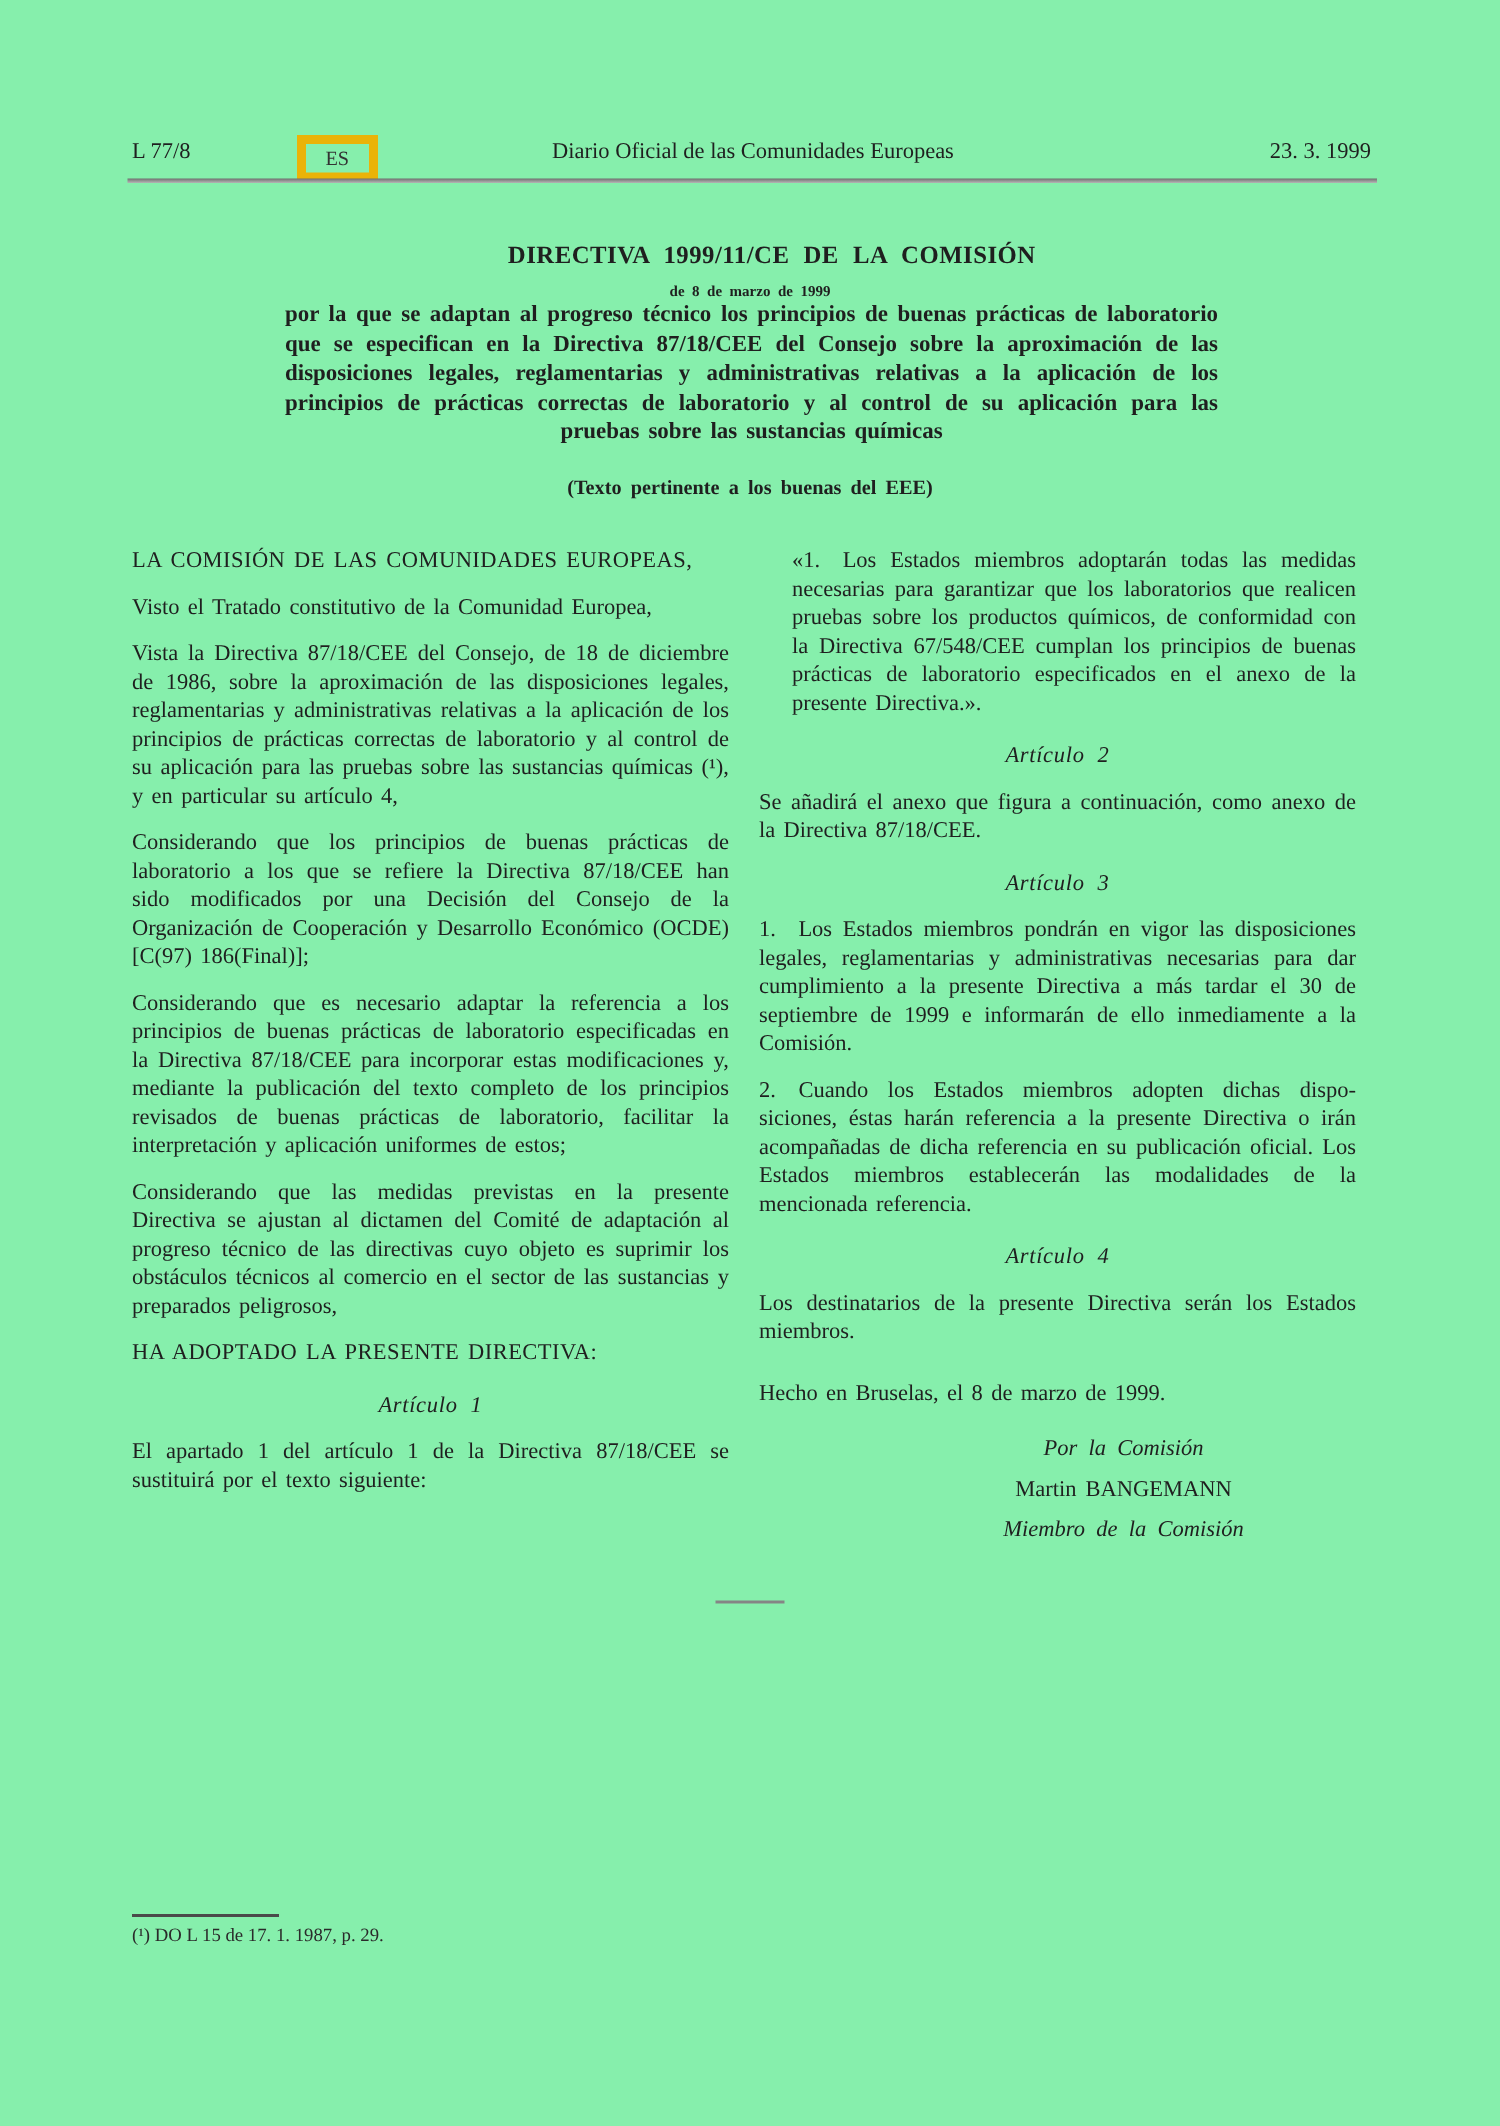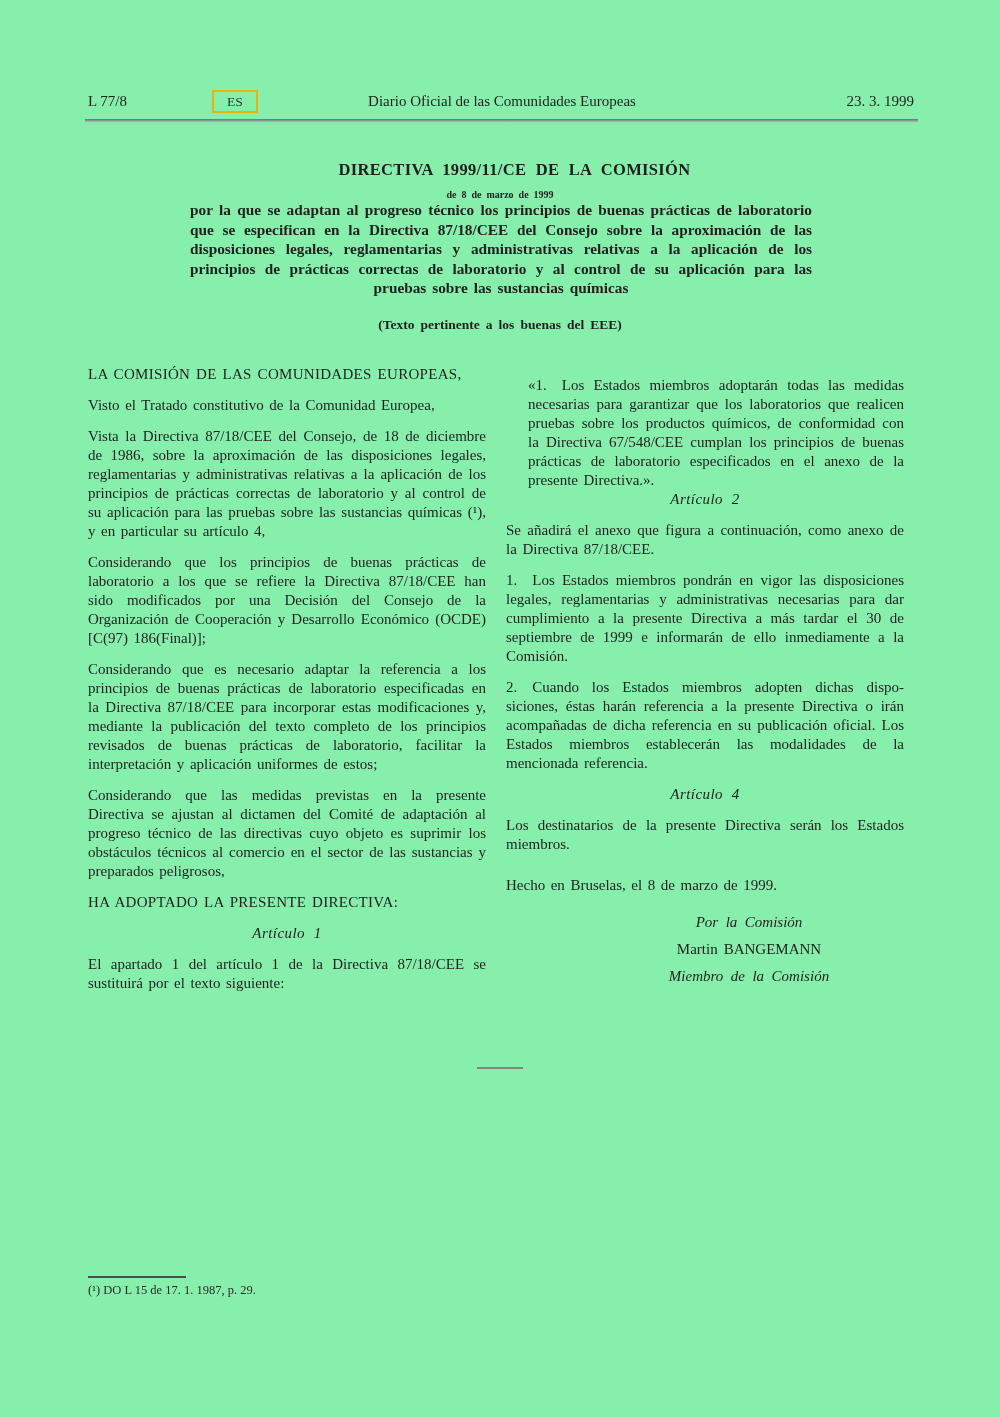--- a/index.html
+++ b/index.html
@@ -10,46 +10,46 @@
     margin: 0 auto;
     background: #86efac;
     font-family: "Liberation Serif", "DejaVu Serif", serif;
     color: #1f1f1f;
     overflow: hidden;
   }
 
   
   .header { position: absolute; top: 90px; left: 88px; right: 84px; height: 26px; font-size: 15px; }
   .header-ref  { position: absolute; left: 0; top: 3px; }
-  .lang-badge  { position: absolute; left: 124px; top: 0; border: 2px solid #eab308;
+  .lang-badge  { position: absolute; left: 110px; top: 0; border: 6px solid #eab308;
                  padding: 0 13px; font-size: 13.5px; line-height: 19px; color: #333; }
   .header-title{ position: absolute; left: 0; right: 0; top: 3px; text-align: center; }
   .header-date { position: absolute; right: 2px; top: 3px; }
   .header-rule { position: absolute; top: 119px; left: 85px; width: 833px; height: 3px;
                  background: linear-gradient(#6f6f6f, #b5b5b5); }
 
   
   .title-block { position: absolute; top: 160px; left: 0; width: 100%; text-align: center; }
   .doc-title { font-size: 16.5px; font-weight: bold; word-spacing: 0.3em; letter-spacing: 0.02em; padding-left: 29px; }
   .doc-date  { margin-top: 9px; font-size: 10px; font-weight: bold; word-spacing: 0.25em; }
   .subtitle  { position: absolute; top: 200px; left: 190px; width: 622px;
                font-size: 15.3px; font-weight: bold; line-height: 19.5px;
                text-align: justify; text-align-last: center; word-spacing: 0.14em;
                hyphens: manual; }
   .eee-note  { position: absolute; top: 317px; left: 0; width: 100%; text-align: center;
                font-size: 13.5px; font-weight: bold; word-spacing: 0.2em; }
 
   
-  .columns { position: absolute; top: 365px; left: 88px; width: 830px; display: flex; gap: 20px; align-items: center; }
+  .columns { position: absolute; top: 365px; left: 88px; width: 830px; display: flex; gap: 20px; }
   .col { width: 398px; font-size: 15px; line-height: 19px; }
   .col p { margin: 0 0 12px; text-align: justify; word-spacing: 0.12em; hyphens: manual; }
   .caps { letter-spacing: 0.02em; }
   .adoption { margin-top: 24px; margin-bottom: 0; }
   .no-bottom { margin-bottom: 0; }
-  .article-heading { margin: 0 0 12px; font-size: 15px; font-weight: normal; font-style: italic;
+  .article-heading { margin: 16px 0 12px; font-size: 15px; font-weight: normal; font-style: italic;
                      text-align: center; word-spacing: 0.3em; letter-spacing: 0.03em; }
   .quote { padding-left: 22px; margin-bottom: 0 !important; }
   .closing { margin-top: 22px !important; }
   .signature { margin: 18px 0 0 93px; width: 300px; text-align: center; }
   .sig-line { margin-bottom: 8px; }
   .sig-italic { font-style: italic; word-spacing: 0.25em; }
   .sig-name { word-spacing: 0.15em; }
 
   
   .divider { position: absolute; top: 1067px; left: 477px; width: 46px; height: 2px; background: #858585; }
@@ -87,20 +87,21 @@
       <p class="no-bottom">Considerando que las medidas previstas en la presente Directiva se ajustan al dictamen del Comité de adaptación al progreso técnico de las directivas cuyo objeto es suprimir los obstáculos técnicos al comercio en el sector de las sustancias y preparados peligrosos,</p>
       <p class="caps adoption">HA ADOPTADO LA PRESENTE DIRECTIVA:</p>
       <h3 class="article-heading">Artículo 1</h3>
       <p>El apartado 1 del artículo 1 de la Directiva 87/18/CEE se sustituirá por el texto siguiente:</p>
     </div>
 
     <div class="col">
       <p class="quote">«1. Los Estados miembros adoptarán todas las medidas necesarias para garantizar que los laboratorios que realicen pruebas sobre los productos químicos, de conformidad con la Directiva 67/548/CEE cumplan los principios de buenas prácticas de laboratorio espe­cificados en el anexo de la presente Directiva.».</p>
       <h3 class="article-heading">Artículo 2</h3>
       <p class="no-bottom">Se añadirá el anexo que figura a continuación, como anexo de la Directiva 87/18/CEE.</p>
+      <h3 class="article-heading">Artículo 3</h3>
       <p>1. Los Estados miembros pondrán en vigor las disposi­ciones legales, reglamentarias y administrativas necesarias para dar cumplimiento a la presente Directiva a más tardar el 30 de septiembre de 1999 e informarán de ello inmediamente a la Comisión.</p>
       <p class="no-bottom">2. Cuando los Estados miembros adopten dichas dispo­siciones, éstas harán referencia a la presente Directiva o irán acompañadas de dicha referencia en su publicación oficial. Los Estados miembros establecerán las modali­dades de la mencionada referencia.</p>
       <h3 class="article-heading">Artículo 4</h3>
       <p class="no-bottom">Los destinatarios de la presente Directiva serán los Estados miembros.</p>
       <p class="closing no-bottom">Hecho en Bruselas, el 8 de marzo de 1999.</p>
       <div class="signature">
         <div class="sig-line sig-italic">Por la Comisión</div>
         <div class="sig-line sig-name">Martin BANGEMANN</div>
         <div class="sig-line sig-italic">Miembro de la Comisión</div>
       </div>

